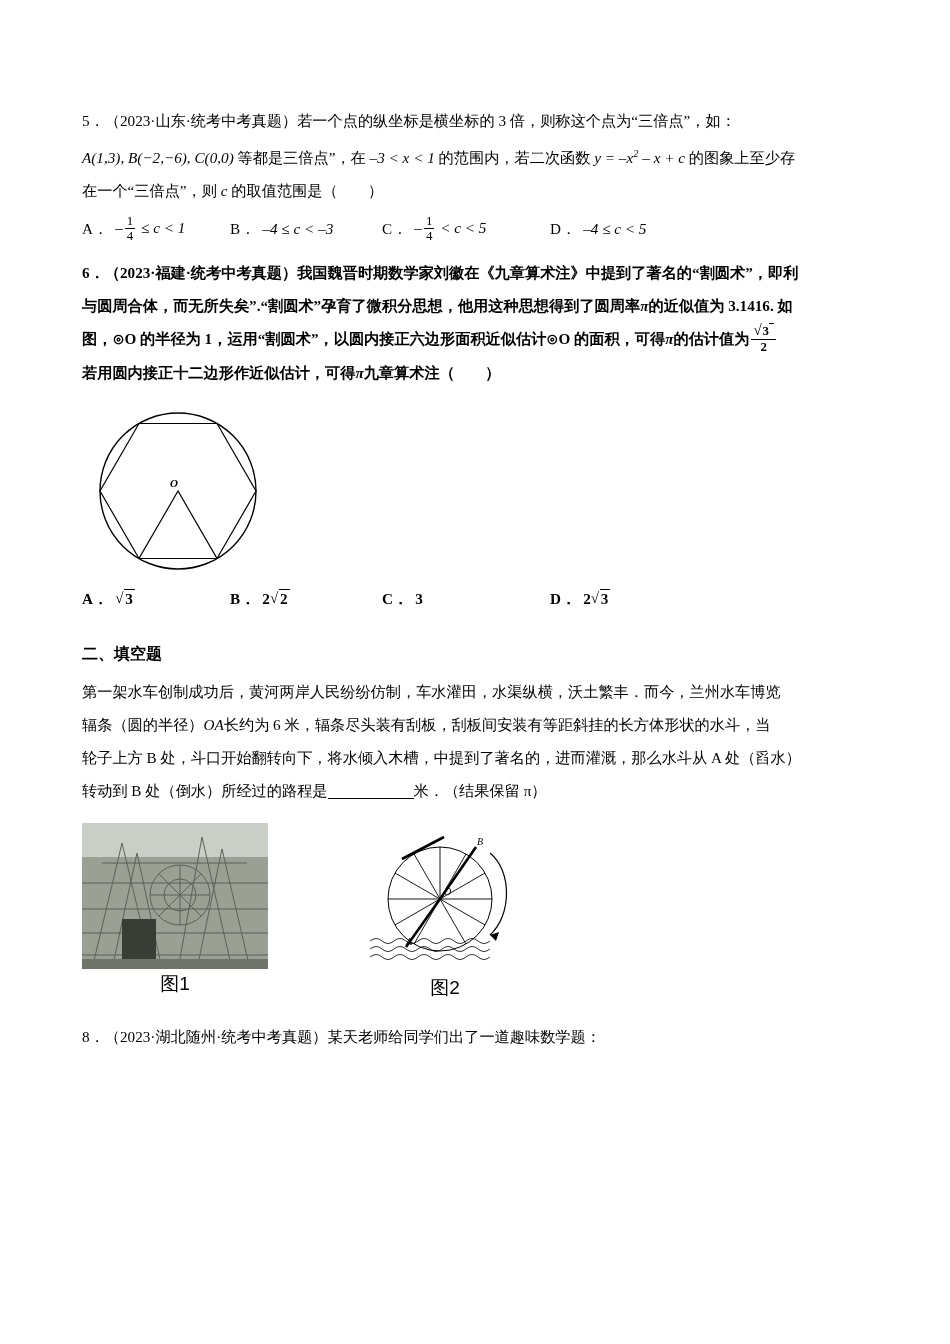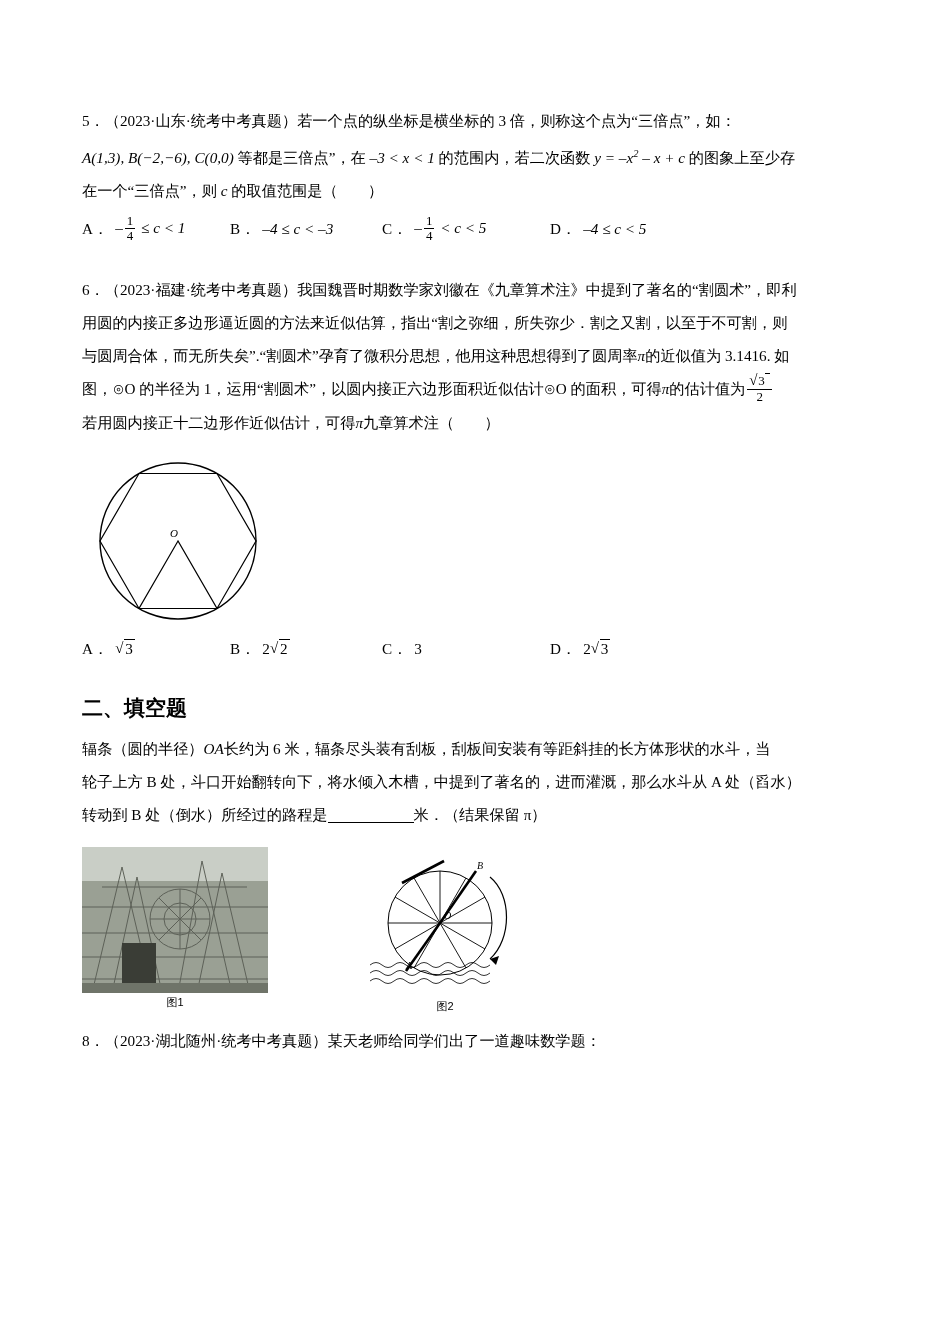--- a/index.html
+++ b/index.html
@@ -67,33 +67,33 @@
     font-size:15px;
   }
   .sqrt .rad{
     border-top:1px solid #000;
     padding:0 2px 0 1px;
     display:inline-block;
     line-height:1.15;
   }
   .sup{font-size:10.5px; vertical-align:super;}
   .section-title{
-    font-size:21px;
+    font-size:16px;
     font-weight:bold;
     margin:30px 0 10px 0;
     font-family:"Liberation Sans", sans-serif;
   }
   .figwrap{
     margin:14px 0 6px 0;
     display:flex;
     align-items:flex-start;
   }
   .fig-caption{
     text-align:center;
-    font-size:11px;
+    font-size:19px;
     margin-top:2px;
     font-family:"Liberation Sans", sans-serif;
   }
   .imgbox{
     width:186px;height:146px;
     background:#8a8f86;
     position:relative;
     overflow:hidden;
   }
   .underline-blank{
@@ -138,25 +138,24 @@
           <span class="math">–</span><span class="frac"><span class="num">1</span><span class="den">4</span></span><span class="math"> &lt; <i>c</i> &lt; 5</span>
         </span>
       </div>
       <div class="opt">
         <span class="optlabel">D．</span>
         <span class="math">–4 ≤ <i>c</i> &lt; 5</span>
       </div>
     </div>
   </div>
 
-  <div class="q" style="margin-top:28px;">
+  <div class="q" style="margin-top:11px;font-weight:bold;">
     <div class="ptext">
       <span>6</span><span>．</span><span>（2023·福建·统考中考真题）</span><span>我国魏晋时期数学家刘徽在《九章算术注》中提到了著名的“割圆术”，即利</span>
     </div>
-    <div class="ptext">用圆的内接正多边形逼近圆的方法来近似估算，指出“割之弥细，所失弥少．割之又割，以至于不可割，则</div>
     <div class="ptext">
       <span>与圆周合体，而无所失矣”.“割圆术”孕育了微积分思想，他用这种思想得到了圆周率</span><span class="math">π</span><span>的近似值为 3.1416. 如</span>
     </div>
     <div class="ptext">
       <span>图，⊙O 的半径为 1，运用“割圆术”，以圆内接正六边形面积近似估计⊙O 的面积，可得</span><span class="math">π</span><span>的估计值为</span><span class="frac"><span class="num"><span class="sqrt" style="font-style:normal">3<span class="rad" style="padding-left:0">&nbsp;</span></span></span><span class="den">2</span></span>
     </div>
     <div class="ptext">
       <span>若用圆内接正十二边形作近似估计，可得</span><span class="math">π</span><span>九章算术注（　　）</span>
     </div>
 
@@ -185,20 +184,21 @@
       <div class="opt">
         <span class="optlabel">D．</span>
         <span>2<span class="sqrt"><span class="rad">3</span></span></span>
       </div>
     </div>
   </div>
 
   <div class="section-title">二、填空题</div>
 
   <div class="q">
+    <div class="ptext">第一架水车创制成功后，黄河两岸人民纷纷仿制，车水灌田，水渠纵横，沃土繁丰．而今，兰州水车博览</div>
     <div class="ptext">
       <span>辐条（圆的半径）</span><span class="math">OA</span><span>长约为 6 米，辐条尽头装有刮板，刮板间安装有等距斜挂的长方体形状的水斗，当</span>
     </div>
     <div class="ptext">轮子上方 B 处，斗口开始翻转向下，将水倾入木槽，中提到了著名的，进而灌溉，那么水斗从 A 处（舀水）</div>
     <div class="ptext">
       <span>转动到 B 处（倒水）所经过的路程是</span><span class="underline-blank"></span><span>米．（结果保留 π）</span>
     </div>
 
     <div class="figwrap" style="gap:72px; margin-top:16px;">
       <div>
@@ -254,20 +254,20 @@
           </g>
           <text x="137" y="22" font-size="10" font-style="italic" font-family="Liberation Serif, serif">B</text>
           <text x="104" y="72" font-size="10" font-style="italic" font-family="Liberation Serif, serif">O</text>
           <text x="66" y="122" font-size="10" font-style="italic" font-family="Liberation Serif, serif">A</text>
         </svg>
         <div class="fig-caption" style="width:210px">图2</div>
       </div>
     </div>
   </div>
 
-  <div class="q" style="margin-top:10px;">
+  <div class="q" style="margin-top:19px;">
     <div class="ptext">
       <span>8</span><span>．</span><span>（2023·湖北随州·统考中考真题）</span><span>某天老师给同学们出了一道趣味数学题：</span>
     </div>
   </div>
 
 </div>
 </div>
 
 </body></html>

